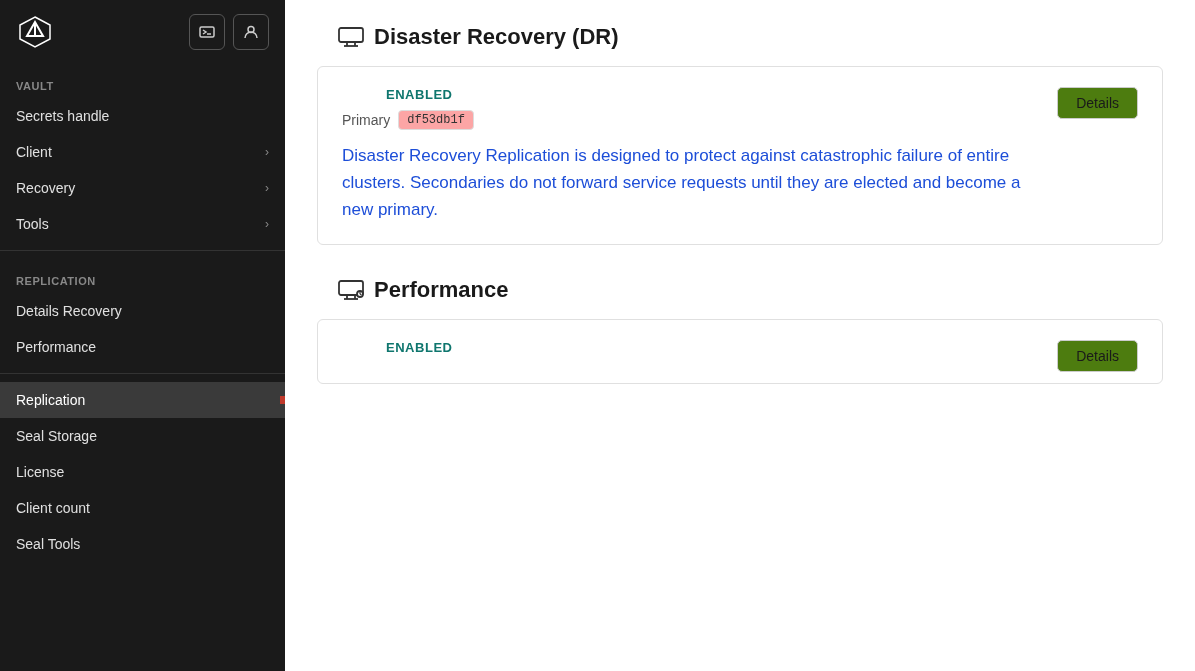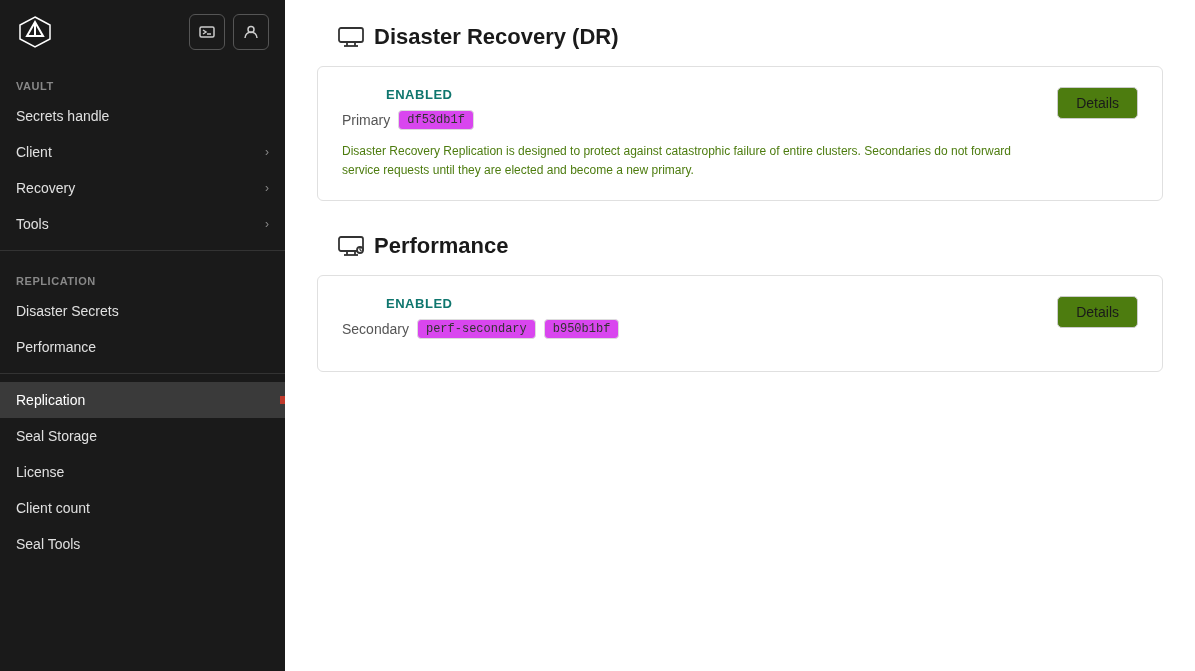--- a/index.html
+++ b/index.html
@@ -119,31 +119,31 @@
       display: flex;
       align-items: center;
       gap: 8px;
       margin-bottom: 12px;
     }
     .card-label {
       font-size: 14px;
       color: #555;
     }
     .badge {
-      background: #d946ef;
+      background: #fca5a5;
       color: #333;
       font-size: 12px;
       font-family: 'Courier New', monospace;
       padding: 2px 8px;
       border-radius: 4px;
       border: 1px solid #ddd;
     }
     .card-description {
-      font-size: 12px;
-      color: #4d7c0f;
+      font-size: 17px;
+      color: #1d4ed8;
       line-height: 1.6;
       max-width: 700px;
     }
     .details-btn {
       position: absolute;
       top: 20px;
       right: 24px;
       background: #4d7c0f;
       border: 1.5px solid #ccc;
       border-radius: 5px;
@@ -198,21 +198,21 @@
   <div class="sidebar-item">
     <span>Tools</span>
     <span class="chevron">›</span>
   </div>
 
   <div class="sidebar-divider"></div>
 
   <div class="sidebar-section-label">Replication</div>
 
   <div class="sidebar-item">
-    <span>Disaster Secrets</span>
+    <span>Details Recovery</span>
   </div>
   <div class="sidebar-item">
     <span>Performance</span>
   </div>
 
   <div class="sidebar-divider"></div>
 
 
   <div class="sidebar-item active" style="position:relative;">
     <span>Replication</span>
@@ -269,21 +269,16 @@
         <circle cx="22" cy="14" r="3" fill="#fff" stroke="#333"></circle>
         <line x1="22" y1="12" x2="22" y2="14" stroke="#333" stroke-width="1.2"></line>
         <line x1="22" y1="14" x2="23.5" y2="15" stroke="#333" stroke-width="1.2"></line>
       </svg>
     </span>
     <span>Performance</span>
   </div>
 
   <div class="card">
     <div class="card-status">ENABLED</div>
-    <div class="card-row">
-      <span class="card-label">Secondary</span>
-      <span class="badge">perf-secondary</span>
-      <span class="badge">b950b1bf</span>
-    </div>
     <button class="details-btn">Details</button>
   </div>
 
 </main>
 
 </body></html>

